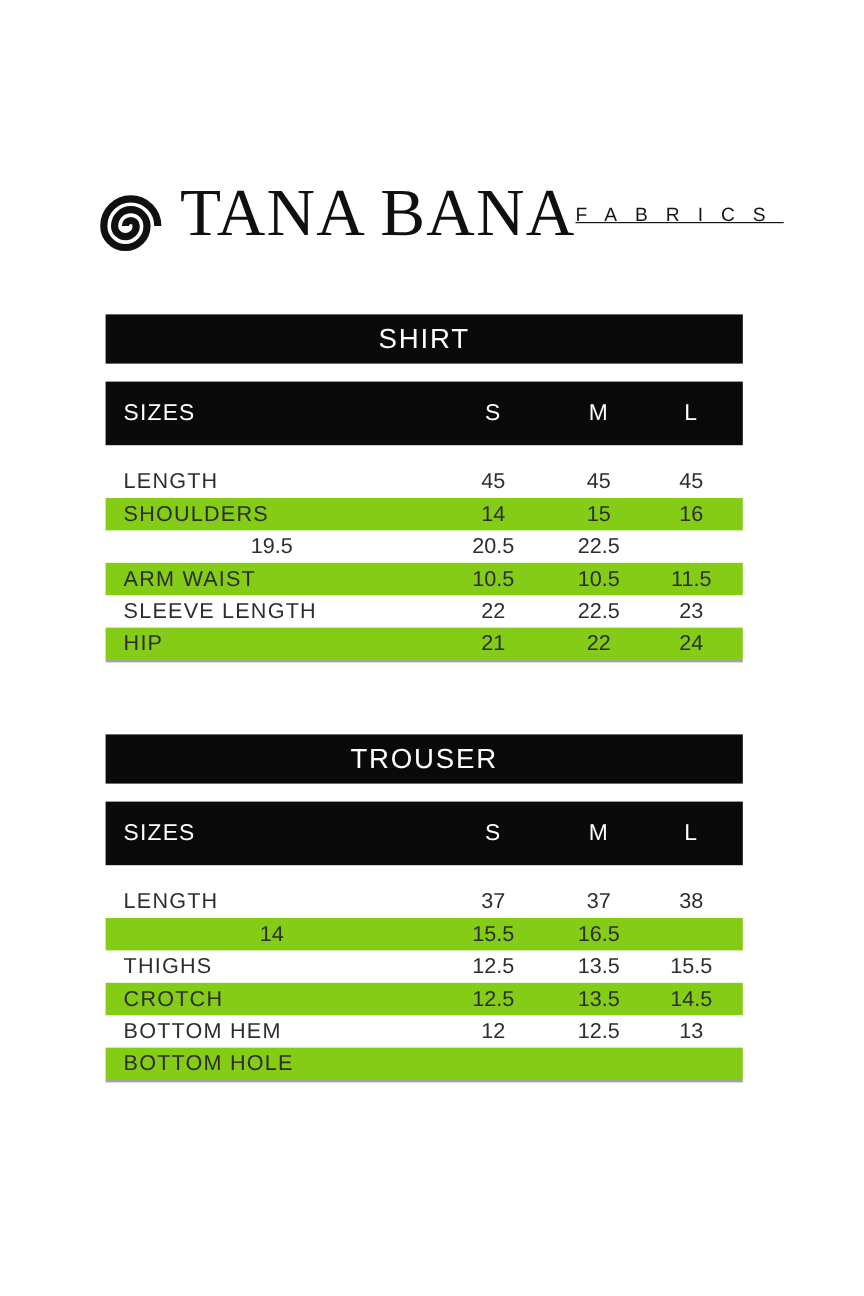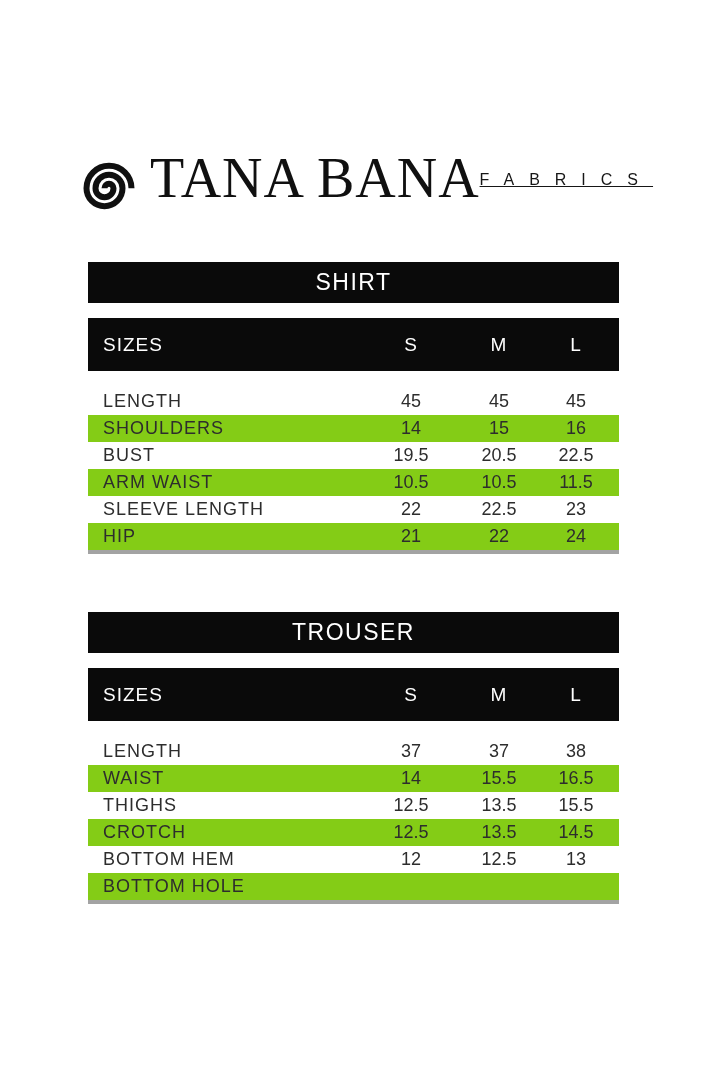--- a/index.html
+++ b/index.html
@@ -69,21 +69,21 @@
     grid-template-columns: 1fr 92px 84px 70px;
     align-items: center;
     padding-right: 8px;
     font-size: 19px;
     letter-spacing: 1px;
     margin-bottom: 17px;
   }
   .header-bar .label-cell { padding-left: 15px; }
   .col-cell { text-align: center; }
 
-  .rows { border-bottom: 4px solid #a3a3a3; }
+  .rows { border-bottom: 2px solid #a3a3a3; }
   .row {
     height: 27px;
     display: grid;
     grid-template-columns: 1fr 92px 84px 70px;
     align-items: center;
     padding-right: 8px;
     color: #2d2d2d;
     font-size: 18px;
   }
   .row .label-cell { padding-left: 15px; letter-spacing: 1px; white-space: nowrap; }
@@ -123,21 +123,20 @@
         <span class="col-cell">45</span>
         <span class="col-cell">45</span>
       </div>
       <div class="row striped">
         <span class="label-cell">SHOULDERS</span>
         <span class="col-cell">14</span>
         <span class="col-cell">15</span>
         <span class="col-cell">16</span>
       </div>
       <div class="row">
-        <span class="label-cell">BUST</span>
         <span class="col-cell">19.5</span>
         <span class="col-cell">20.5</span>
         <span class="col-cell">22.5</span>
       </div>
       <div class="row striped">
         <span class="label-cell">ARM WAIST</span>
         <span class="col-cell">10.5</span>
         <span class="col-cell">10.5</span>
         <span class="col-cell">11.5</span>
       </div>
@@ -167,21 +166,20 @@
       <span class="col-cell">L</span>
     </div>
     <div class="rows">
       <div class="row">
         <span class="label-cell">LENGTH</span>
         <span class="col-cell">37</span>
         <span class="col-cell">37</span>
         <span class="col-cell">38</span>
       </div>
       <div class="row striped">
-        <span class="label-cell">WAIST</span>
         <span class="col-cell">14</span>
         <span class="col-cell">15.5</span>
         <span class="col-cell">16.5</span>
       </div>
       <div class="row">
         <span class="label-cell">THIGHS</span>
         <span class="col-cell">12.5</span>
         <span class="col-cell">13.5</span>
         <span class="col-cell">15.5</span>
       </div>

